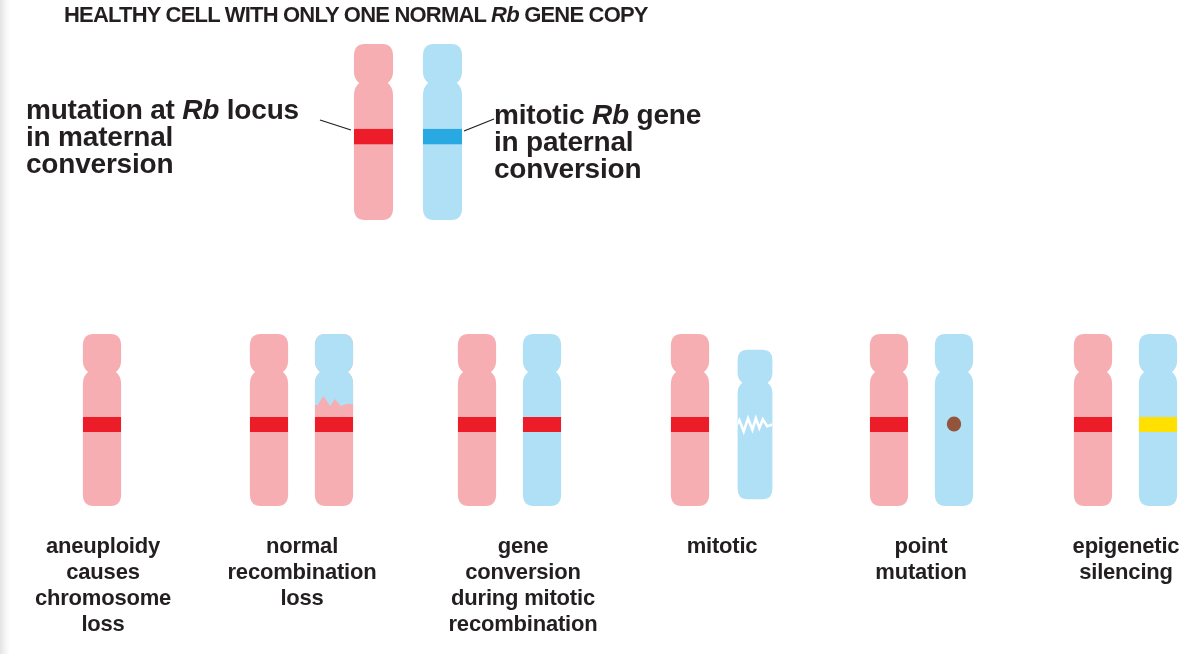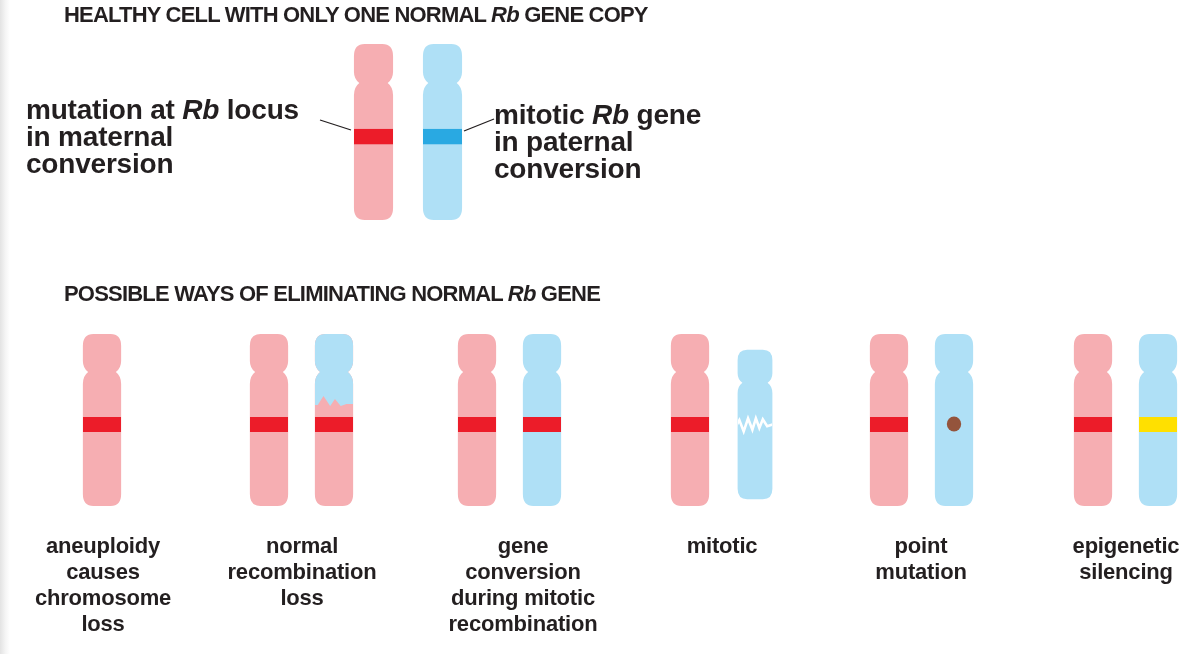--- a/index.html
+++ b/index.html
@@ -65,21 +65,20 @@
           <clipPath id="chromclip2">
             <path d="M14,2 L32,2 Q43,2 43,14 L43,29 Q43,36 37.5,40 Q43,44 43,52 L43,162 Q43,174 32,174 L14,174 Q3,174 3,162 L3,52 Q3,44 8.5,40 Q3,36 3,29 L3,14 Q3,2 14,2 Z"></path>
           </clipPath>
           <path d="M14,2 L32,2 Q43,2 43,14 L43,29 Q43,36 37.5,40 Q43,44 43,52 L43,162 Q43,174 32,174 L14,174 Q3,174 3,162 L3,52 Q3,44 8.5,40 Q3,36 3,29 L3,14 Q3,2 14,2 Z" fill="#AFE0F6"></path>
           <g clip-path="url(#chromclip2)">
             <rect x="-1" y="85" width="48" height="15" fill="#29A9E2"></rect>
           </g>
         </svg></div>
     </div>
 
-  <div class="title" style="left:64px;top:281px;"><span>POSSIBLE WAYS OF ELIMINATING NORMAL </span><i>Rb</i><span> GENE</span></div>
 
   <div id="bottom-groups">
       <div class="chrom" style="left: 80px; top: 332px;"><svg width="44" height="176" viewBox="0 0 46 176" preserveAspectRatio="none">
           <clipPath id="chromclip3">
             <path d="M14,2 L32,2 Q43,2 43,14 L43,29 Q43,36 37.5,40 Q43,44 43,52 L43,162 Q43,174 32,174 L14,174 Q3,174 3,162 L3,52 Q3,44 8.5,40 Q3,36 3,29 L3,14 Q3,2 14,2 Z"></path>
           </clipPath>
           <path d="M14,2 L32,2 Q43,2 43,14 L43,29 Q43,36 37.5,40 Q43,44 43,52 L43,162 Q43,174 32,174 L14,174 Q3,174 3,162 L3,52 Q3,44 8.5,40 Q3,36 3,29 L3,14 Q3,2 14,2 Z" fill="#F6AEB2"></path>
           <g clip-path="url(#chromclip3)">
             <rect x="-1" y="85" width="48" height="15" fill="#EC1C29"></rect>
           </g>

